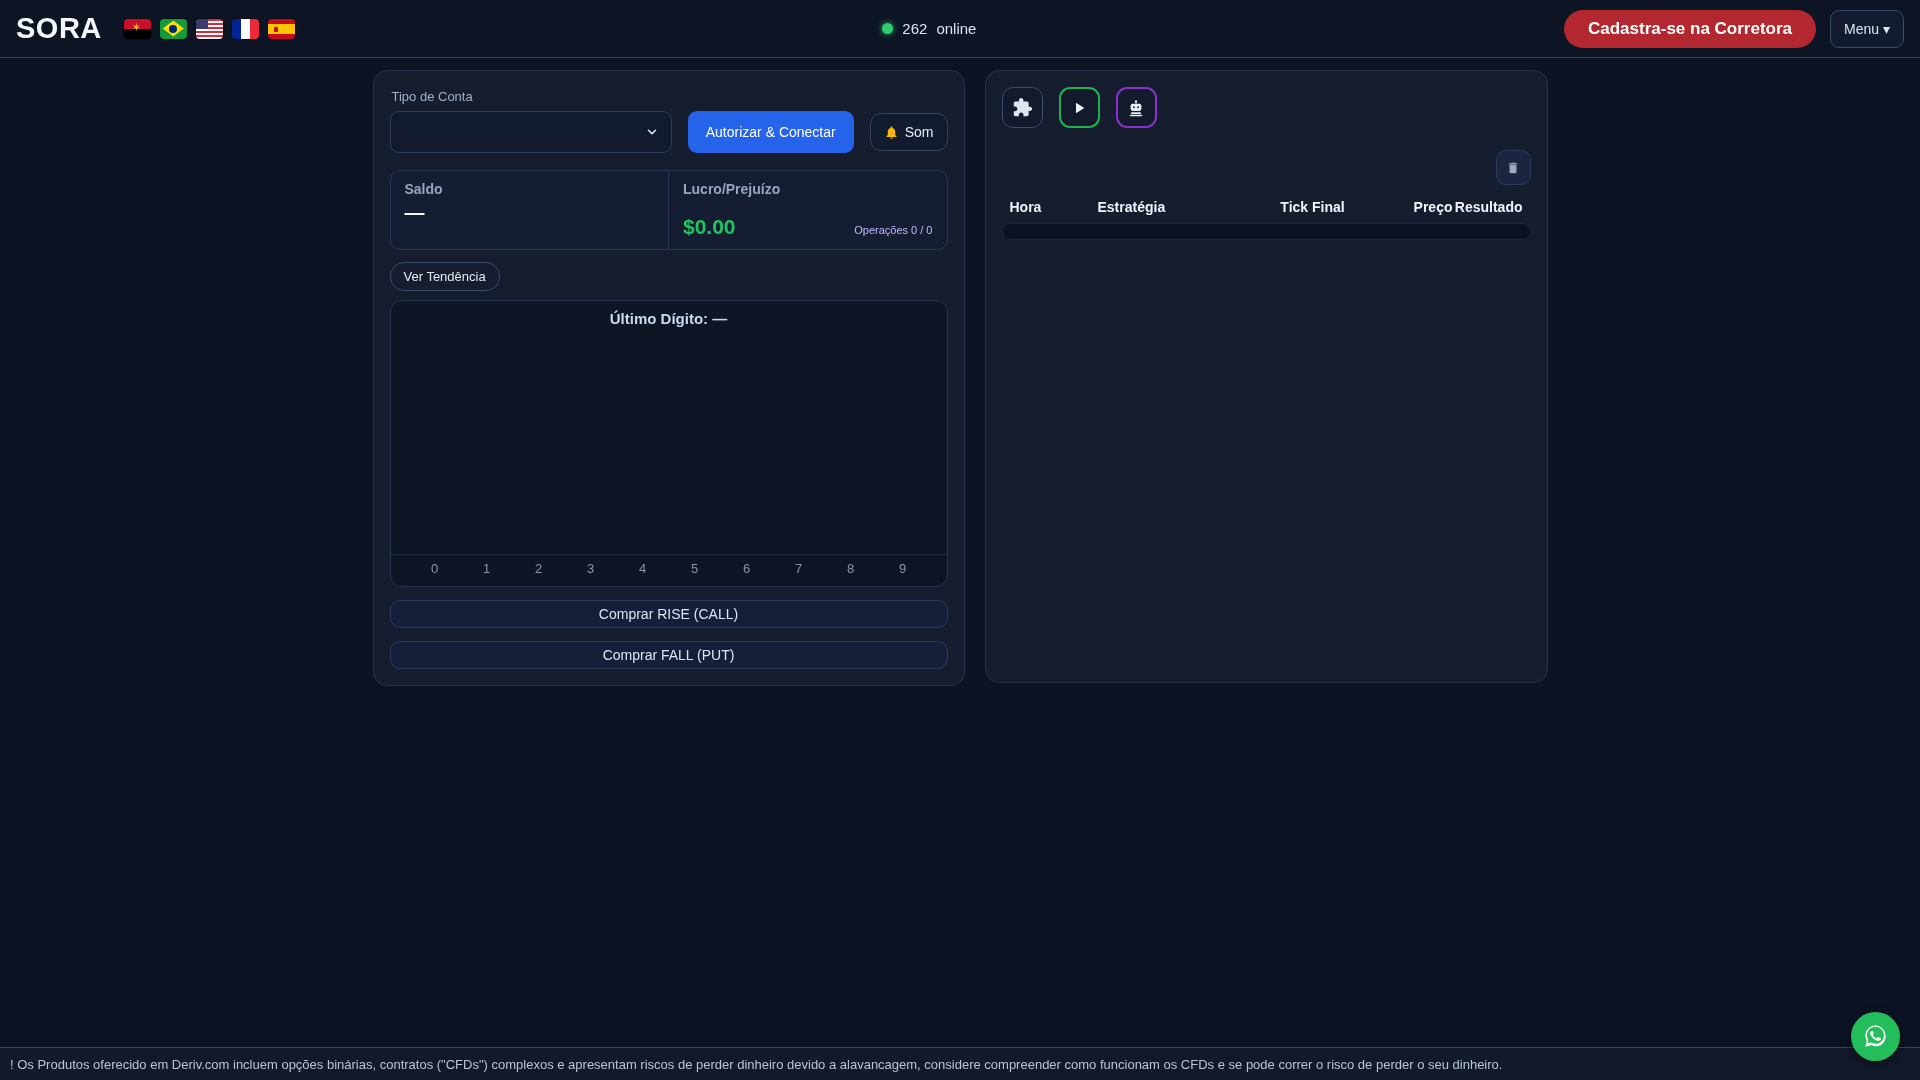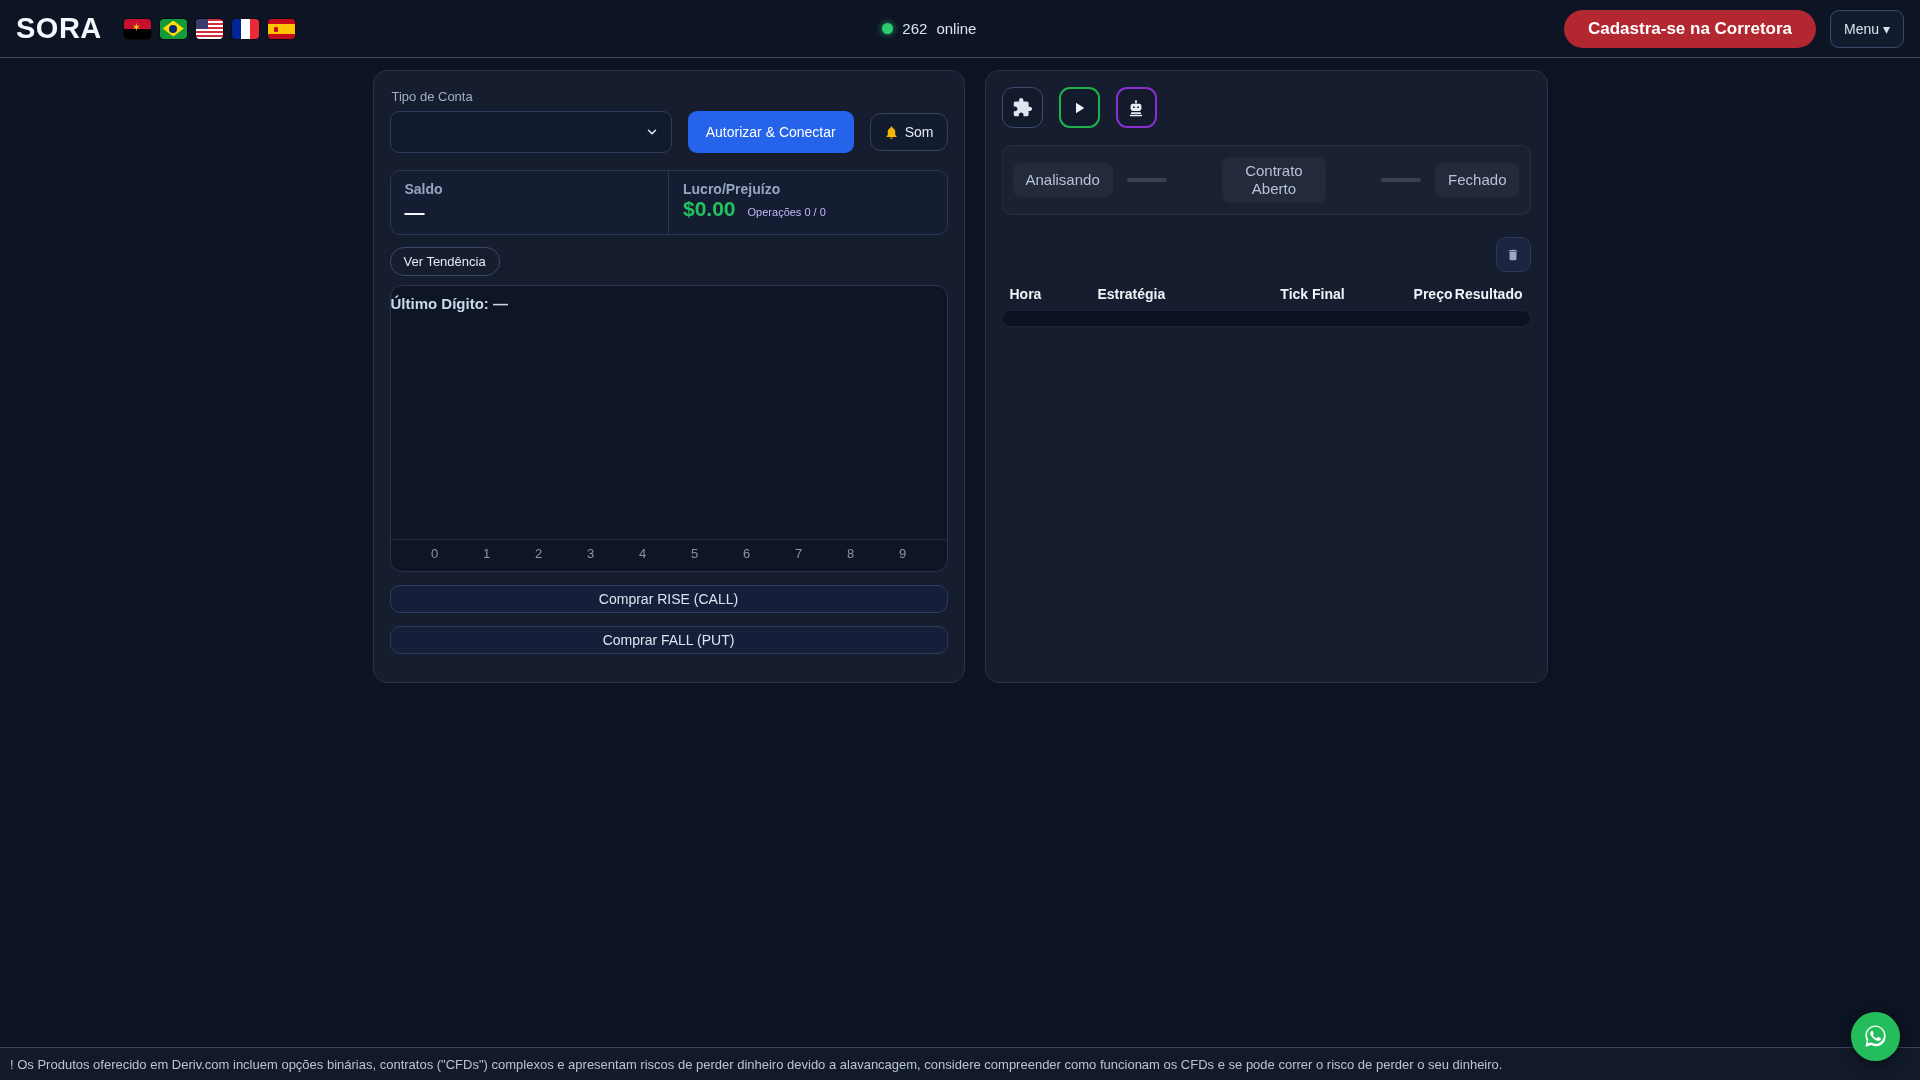--- a/index.html
+++ b/index.html
@@ -69,32 +69,32 @@
     display:flex; align-items:center; gap:6px;
   }
   .stats-box {
     margin-top:17px; border:1px solid #2a3855; border-radius:10px;
     display:flex; background:#141d31;
   }
   .stats-cell { flex:1; padding:10px 14px; }
   .stats-cell + .stats-cell { border-left:1px solid #2a3855; }
   .stats-title { font-size:14px; font-weight:bold; color:#97a6c0; }
   .balance-value { font-size:20px; font-weight:bold; color:#f2f6fb; margin-top:4px; }
-  .pnl-row { display:flex; align-items:baseline; gap:12px; margin-top:0; }
+  .pnl-row { display:flex; align-items:baseline; gap:12px; margin-top:18px;justify-content:space-between; }
   .pnl-value { font-size:21px; font-weight:bold; color:#1fc45f; }
   .ops-label { font-size:11px; color:#c4b5fd; }
   .btn-trend {
     margin-top:12px; background:transparent; color:#e5ebf4; font-size:13px;
     border:1px solid #3a4a6b; border-radius:14px; padding:6px 13px; cursor:pointer;
   }
   .chart-box {
     margin-top:9px; background:#0e1626; border:1px solid #28344e; border-radius:12px;
     height:287px; display:flex; flex-direction:column;
   }
-  .chart-title { text-align:left; font-size:15px; font-weight:bold; color:#c9d8ea; padding-top:9px; }
+  .chart-title { text-align:center; font-size:15px; font-weight:bold; color:#c9d8ea; padding-top:9px; }
   .chart-plot { flex:1; }
   .chart-axis {
     border-top:1px solid #232e44; display:flex; padding:6px 18px 10px 18px;
   }
   .chart-axis span { flex:1; text-align:center; font-size:13px; color:#8a93a5; }
   .btn-trade {
     width:100%; margin-top:13px; height:28px;
     background:#161f3a; border:1px solid #2d3a5e; border-radius:10px;
     color:#dde4ef; font-size:14px; cursor:pointer;
   }
@@ -259,29 +259,20 @@
             <path d="M8 7h8a2.5 2.5 0 0 1 2.5 2.5V13a2.5 2.5 0 0 1-2.5 2.5H8A2.5 2.5 0 0 1 5.5 13V9.5A2.5 2.5 0 0 1 8 7z"></path>
             <circle cx="9.5" cy="11" r="1.1" fill="#151d2e"></circle>
             <circle cx="14.5" cy="11" r="1.1" fill="#151d2e"></circle>
             <rect x="6" y="17" width="12" height="2.2" rx="1"></rect>
             <rect x="4.5" y="20.2" width="15" height="1.8" rx="0.9"></rect>
           </svg>
         </span>
       </div>
     </div>
 
-    <div class="status-strip">
-      <span class="status-pill">Analisando</span>
-      <span class="status-line"></span>
-      <span class="spacer"></span>
-      <span class="status-pill pill-wide">Contrato Aberto</span>
-      <span class="spacer"></span>
-      <span class="status-line"></span>
-      <span class="status-pill">Fechado</span>
-    </div>
 
     <div class="clear-row">
       <button class="btn-clear">
         <span class="icon">
           <svg width="14" height="14" viewBox="0 0 24 24" fill="#9aa8c0">
               <path d="M6 19c0 1.1.9 2 2 2h8c1.1 0 2-.9 2-2V7H6v12zM19 4h-3.5l-1-1h-5l-1 1H5v2h14V4z"></path>
             </svg>
         </span>
       </button>
     </div>

